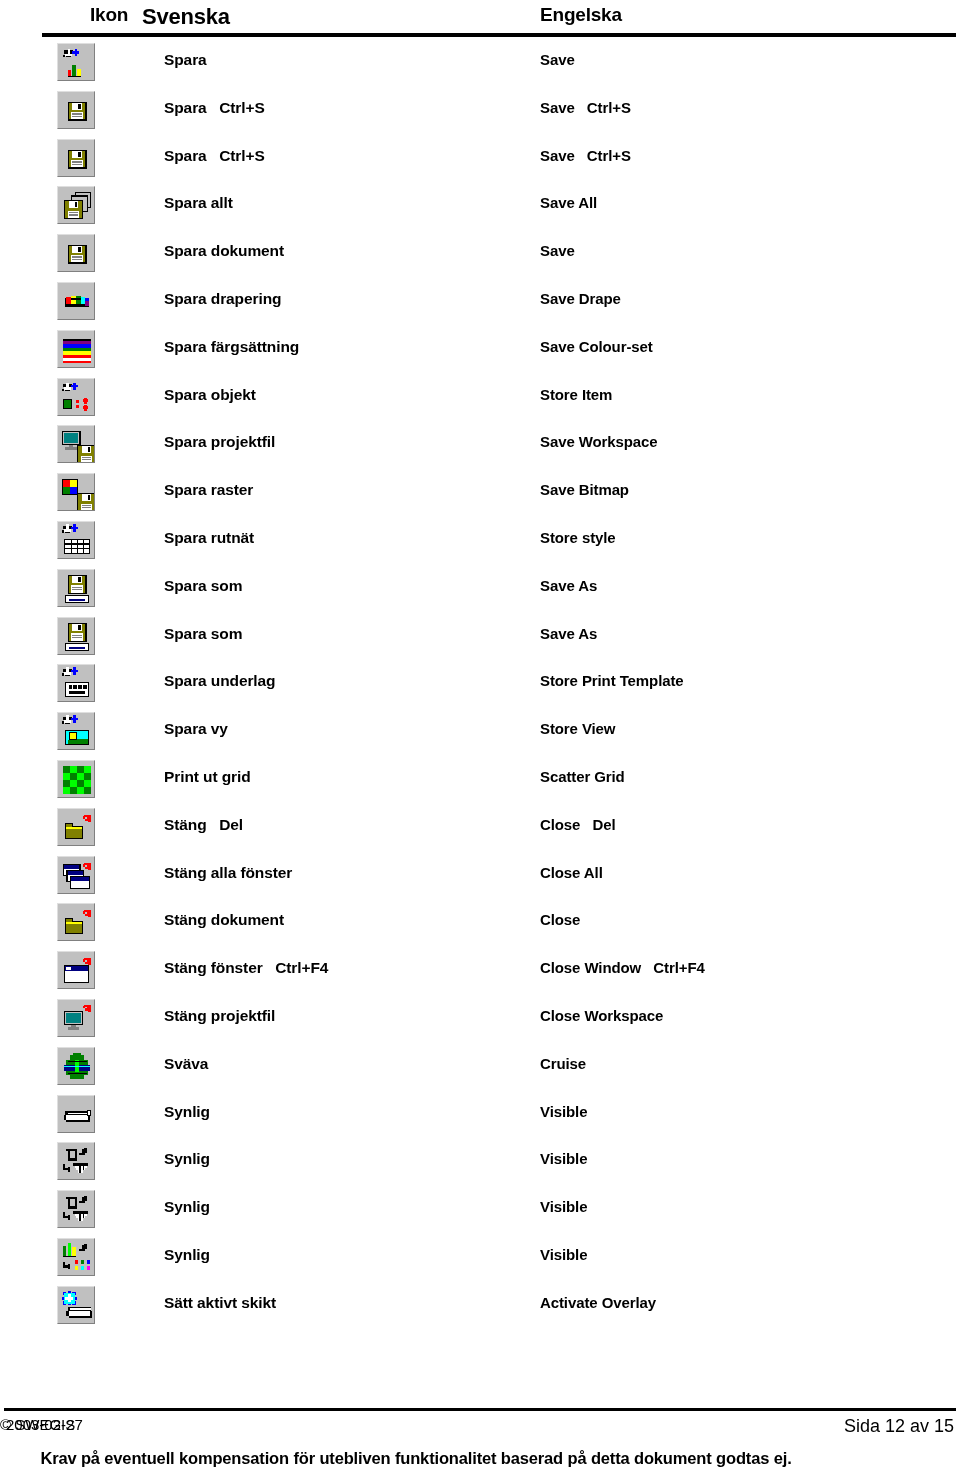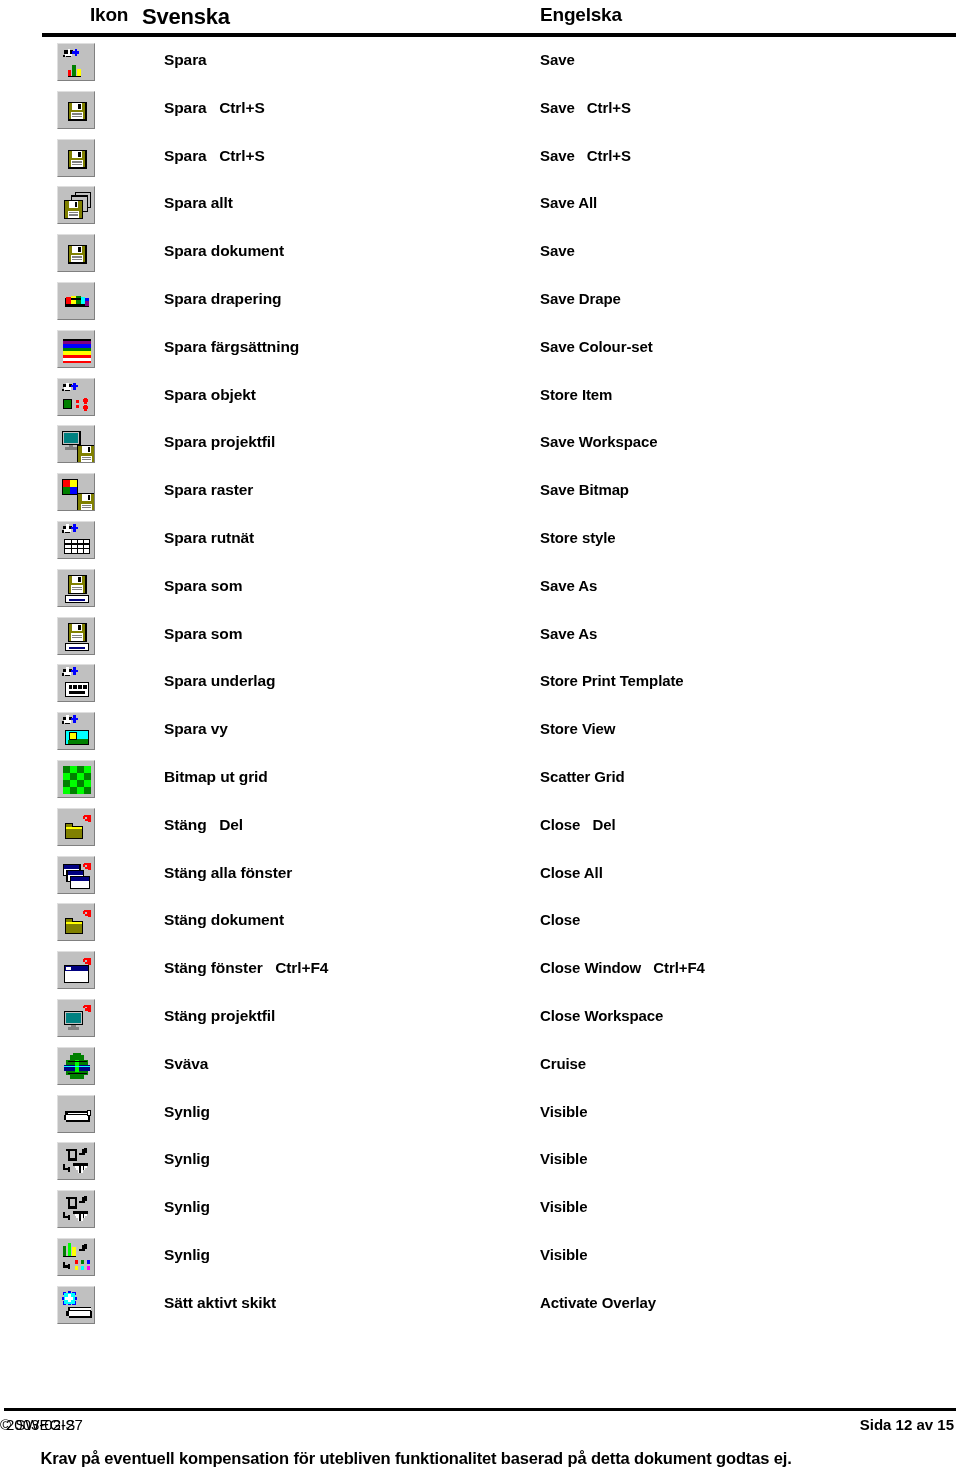--- a/index.html
+++ b/index.html
@@ -123,22 +123,22 @@
     position: absolute;
     left: 0; top: 1416px;
     width: 960px;
     text-align: left;
     font-size: 15px;
     font-weight: normal;
   }
   .footer-page {
     position: absolute;
     right: 6px; top: 1416px;
-    font-size: 15px;
-    font-weight: bold;
+    font-size: 18px;
+    font-weight: normal;
     text-align: center;
   }
   .footer-note {
     position: absolute;
     left: 0; top: 1449px;
     width: 832px;
     text-align: center;
     font-size: 16.5px;
     font-weight: bold;
     letter-spacing: -0.15px;
@@ -482,21 +482,21 @@
             <rect x="16" y="4" width="6" height="6" fill="#008000"></rect>
             <rect x="10" y="10" width="6" height="6" fill="#008000"></rect>
             <rect x="22" y="10" width="6" height="6" fill="#008000"></rect>
             <rect x="4" y="16" width="6" height="6" fill="#008000"></rect>
             <rect x="16" y="16" width="6" height="6" fill="#008000"></rect>
             <rect x="10" y="22" width="6" height="6" fill="#008000"></rect>
             <rect x="22" y="22" width="6" height="6" fill="#008000"></rect>
           </svg>
         </div>
       </div>
-      <div class="cell-sv">Bitmap ut grid</div>
+      <div class="cell-sv">Print ut grid</div>
       <div class="cell-en">Scatter Grid</div>
     </div>
     <div class="row">
       <div class="cell-icon">
         <div class="btn">
           <svg width="38" height="38" viewBox="0 0 32 32" shape-rendering="crispEdges">
             <rect x="6" y="14" width="15" height="11" fill="#000000"></rect>
             <rect x="7" y="15" width="13" height="9" fill="#808000"></rect>
             <rect x="6" y="12" width="7" height="3" fill="#000000"></rect>
             <rect x="7" y="13" width="5" height="2" fill="#808000"></rect>

